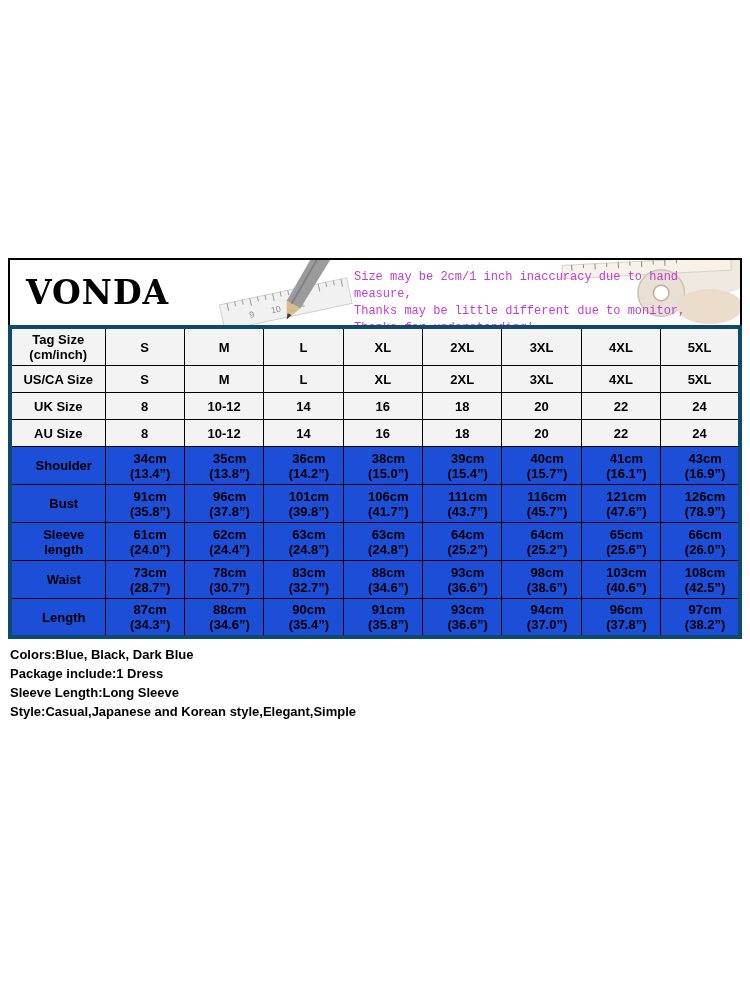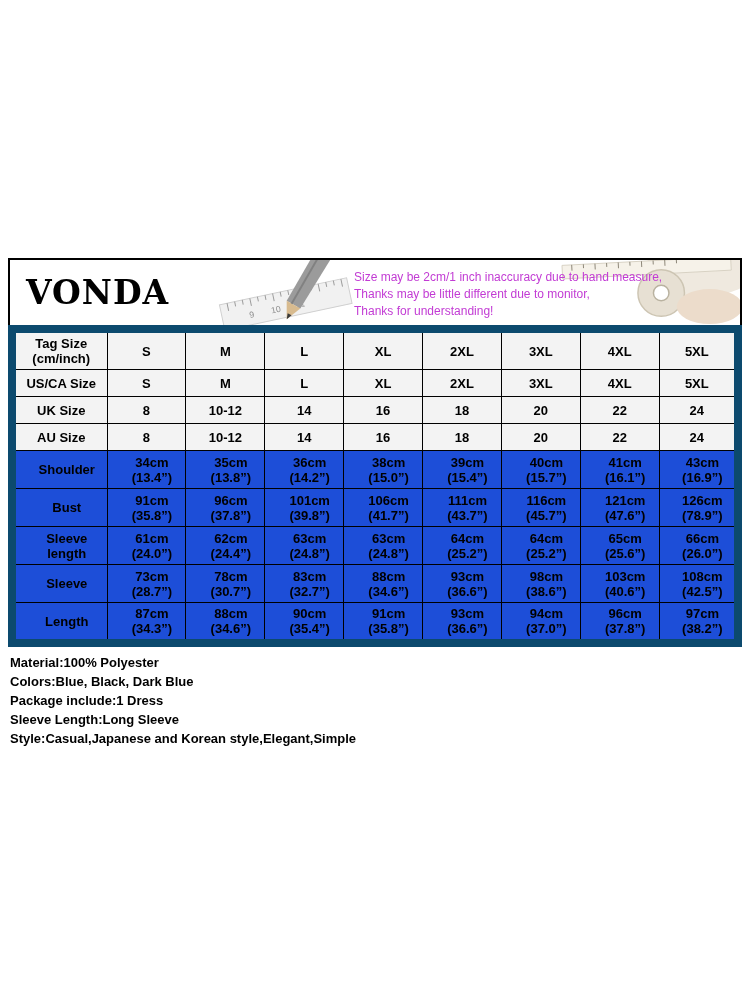--- a/index.html
+++ b/index.html
@@ -44,21 +44,21 @@
   .decor {
     position: absolute; inset: 0; z-index: 1;
     width: 100%; height: 100%;
     pointer-events: none;
   }
   
   table.size-chart {
     width: 100%;
     border-collapse: collapse;
     table-layout: fixed;
-    border: 8px solid #0c4a6e;
+    border: 4px solid #0c4a6e;
     background: #fff;
   }
   .label-col { width: 95px; }
   table.size-chart th, table.size-chart td {
     border: 1px solid #000;
     font-size: 13px;
     font-weight: bold;
     color: #000;
     text-align: center;
     vertical-align: middle;
@@ -133,21 +133,21 @@
             <line x1="654" y1="1" x2="654" y2="5"></line>
           <line x1="666" y1="1" x2="666" y2="7"></line>
             <line x1="678" y1="1" x2="678" y2="5"></line>
         </g>
         <circle cx="662" cy="34" r="24" fill="#e7e0d3" stroke="#cdc5b3" stroke-width="1.5"></circle>
         <circle cx="662" cy="34" r="8" fill="#ffffff" stroke="#b9b2a0" stroke-width="1.5"></circle>
         <ellipse cx="712" cy="48" rx="34" ry="18" fill="#ecdccb"></ellipse>
       </g>
     </svg>
     <div class="brand">VONDA</div>
-    <div class="notes" style="color: rgb(194, 59, 212);">
+    <div class="notes" style="color: rgb(194, 59, 212); font-family: Liberation Mono, monospace;">
       <div>Size may be 2cm/1 inch inaccuracy due to hand measure,</div>
       <div>Thanks may be little different due to monitor,</div>
       <div>Thanks for understanding!</div>
     </div>
   </div>
 
   <table class="size-chart">
     <colgroup>
       <col class="label-col">
       <col>
@@ -256,21 +256,21 @@
           <td>64cm
 (25.2”)</td>
           <td>64cm
 (25.2”)</td>
           <td>65cm
 (25.6”)</td>
           <td>66cm
 (26.0”)</td>
         </tr>
         <tr class="measure-row">
-          <th>Sleeve</th>
+          <th>Waist</th>
           <td>73cm
 (28.7”)</td>
           <td>78cm
 (30.7”)</td>
           <td>83cm
 (32.7”)</td>
           <td>88cm
 (34.6”)</td>
           <td>93cm
 (36.6”)</td>
@@ -297,20 +297,19 @@
 (37.0”)</td>
           <td>96cm
 (37.8”)</td>
           <td>97cm
 (38.2”)</td>
         </tr>
       </tbody>
   </table>
 
   <div class="details">
-      <div>Material:100% Polyester</div>
       <div>Colors:Blue, Black, Dark Blue</div>
       <div>Package include:1 Dress</div>
       <div>Sleeve Length:Long Sleeve</div>
       <div>Style:Casual,Japanese and Korean style,Elegant,Simple</div>
     </div>
 
 </div>
 
 </body></html>

